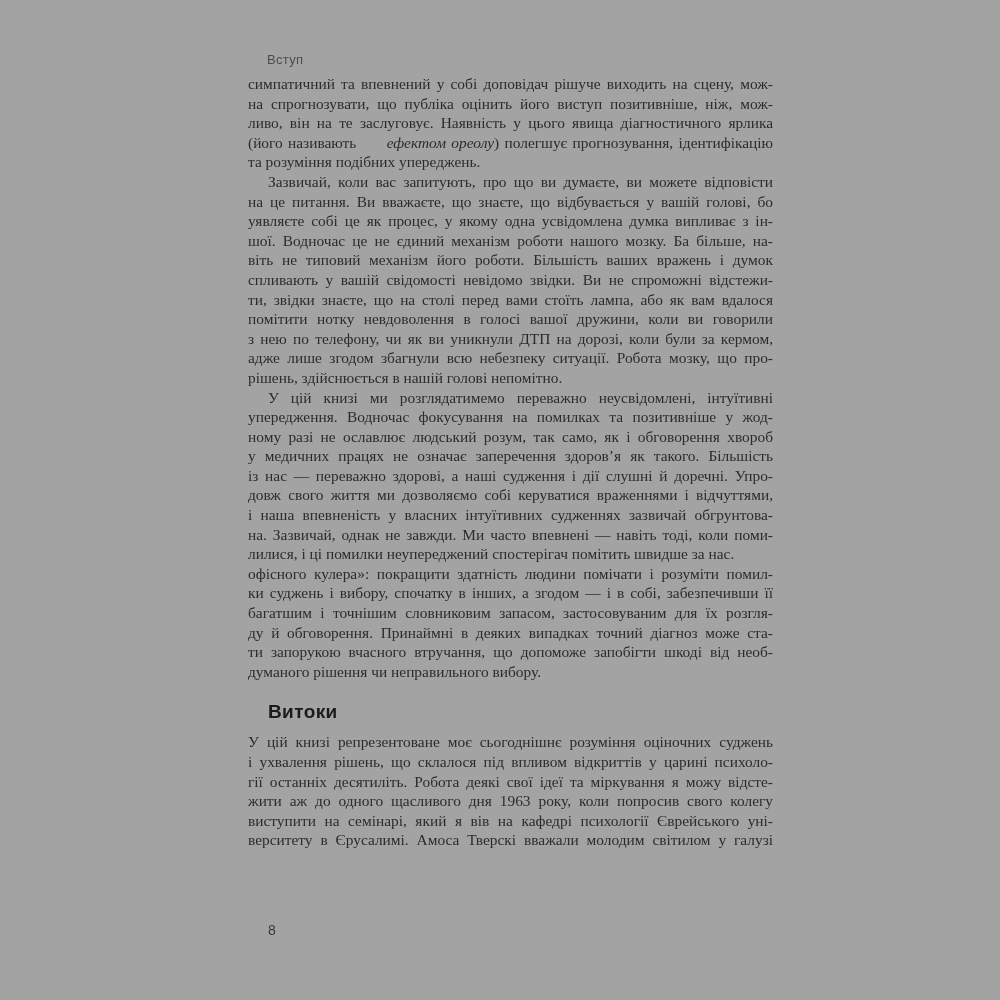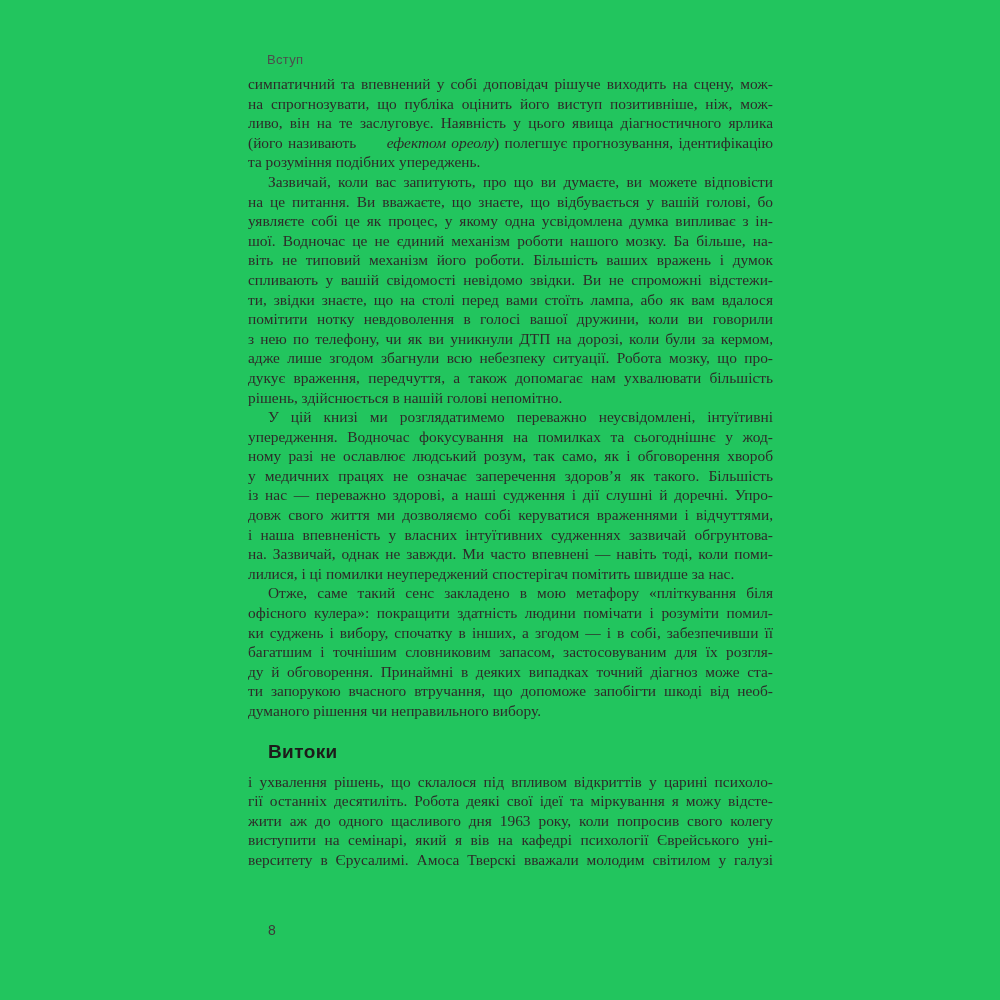--- a/index.html
+++ b/index.html
@@ -1,20 +1,20 @@
 <!DOCTYPE html>
 <html><head>
 <meta charset="utf-8">
 <style>
   html, body { margin: 0; padding: 0; background: #ffffff; }
   .page {
     position: relative;
     width: 1000px;
     height: 1000px;
-    background: #22c55e;
+    background: #a3a3a3;
     overflow: hidden;
     font-family: "Liberation Serif", serif;
   }
   .running-header {
     position: absolute;
     left: 267px;
     top: 52px;
     font-family: "Liberation Sans", sans-serif;
     font-size: 13px;
     color: #4d4d4d;
@@ -75,45 +75,44 @@
         <div class="line indent"><span>Зазвичай, коли вас запитують, про що ви думаєте, ви можете відповісти</span></div>
         <div class="line"><span>на це питання. Ви вважаєте, що знаєте, що відбувається у вашій голові, бо</span></div>
         <div class="line"><span>уявляєте собі це як процес, у якому одна усвідомлена думка випливає з ін-</span></div>
         <div class="line"><span>шої. Водночас це не єдиний механізм роботи нашого мозку. Ба більше, на-</span></div>
         <div class="line"><span>віть не типовий механізм його роботи. Більшість ваших вражень і думок</span></div>
         <div class="line"><span>спливають у вашій свідомості невідомо звідки. Ви не спроможні відстежи-</span></div>
         <div class="line"><span>ти, звідки знаєте, що на столі перед вами стоїть лампа, або як вам вдалося</span></div>
         <div class="line"><span>помітити нотку невдоволення в голосі вашої дружини, коли ви говорили</span></div>
         <div class="line"><span>з нею по телефону, чи як ви уникнули ДТП на дорозі, коли були за кермом,</span></div>
         <div class="line"><span>адже лише згодом збагнули всю небезпеку ситуації. Робота мозку, що про-</span></div>
-        <div class="line"><span>дукує враження, передчуття, а також допомагає нам ухвалювати більшість</span></div>
         <div class="line last"><span>рішень, здійснюється в нашій голові непомітно.</span></div>
       </div>
       <div class="para">
         <div class="line indent"><span>У цій книзі ми розглядатимемо переважно неусвідомлені, інтуїтивні</span></div>
-        <div class="line"><span>упередження. Водночас фокусування на помилках та сьогоднішнє у жод-</span></div>
+        <div class="line"><span>упередження. Водночас фокусування на помилках та позитивніше у жод-</span></div>
         <div class="line"><span>ному разі не ославлює людський розум, так само, як і обговорення хвороб</span></div>
         <div class="line"><span>у медичних працях не означає заперечення здоров’я як такого. Більшість</span></div>
         <div class="line"><span>із нас — переважно здорові, а наші судження і дії слушні й доречні. Упро-</span></div>
         <div class="line"><span>довж свого життя ми дозволяємо собі керуватися враженнями і відчуттями,</span></div>
         <div class="line"><span>і наша впевненість у власних інтуїтивних судженнях зазвичай обгрунтова-</span></div>
         <div class="line"><span>на. Зазвичай, однак не завжди. Ми часто впевнені — навіть тоді, коли поми-</span></div>
         <div class="line last"><span>лилися, і ці помилки неупереджений спостерігач помітить швидше за нас.</span></div>
       </div>
       <div class="para">
-        <div class="line indent"><span>Отже, саме такий сенс закладено в мою метафору «пліткування біля</span></div>
         <div class="line"><span>офісного кулера»: покращити здатність людини помічати і розуміти помил-</span></div>
         <div class="line"><span>ки суджень і вибору, спочатку в інших, а згодом — і в собі, забезпечивши її</span></div>
         <div class="line"><span>багатшим і точнішим словниковим запасом, застосовуваним для їх розгля-</span></div>
         <div class="line"><span>ду й обговорення. Принаймні в деяких випадках точний діагноз може ста-</span></div>
         <div class="line"><span>ти запорукою вчасного втручання, що допоможе запобігти шкоді від необ-</span></div>
         <div class="line last"><span>думаного рішення чи неправильного вибору.</span></div>
       </div>
       <div class="section-heading">Витоки</div>
       <div class="para">
+        <div class="line"><span>У цій книзі репрезентоване моє сьогоднішнє розуміння оціночних суджень</span></div>
         <div class="line"><span>і ухвалення рішень, що склалося під впливом відкриттів у царині психоло-</span></div>
         <div class="line"><span>гії останніх десятиліть. Робота деякі свої ідеї та міркування я можу відсте-</span></div>
         <div class="line"><span>жити аж до одного щасливого дня 1963 року, коли попросив свого колегу</span></div>
         <div class="line"><span>виступити на семінарі, який я вів на кафедрі психології Єврейського уні-</span></div>
         <div class="line"><span>верситету в Єрусалимі. Амоса Тверскі вважали молодим світилом у галузі</span></div>
       </div>
     </div>
 
   <div class="page-number">8</div>
 </div>

